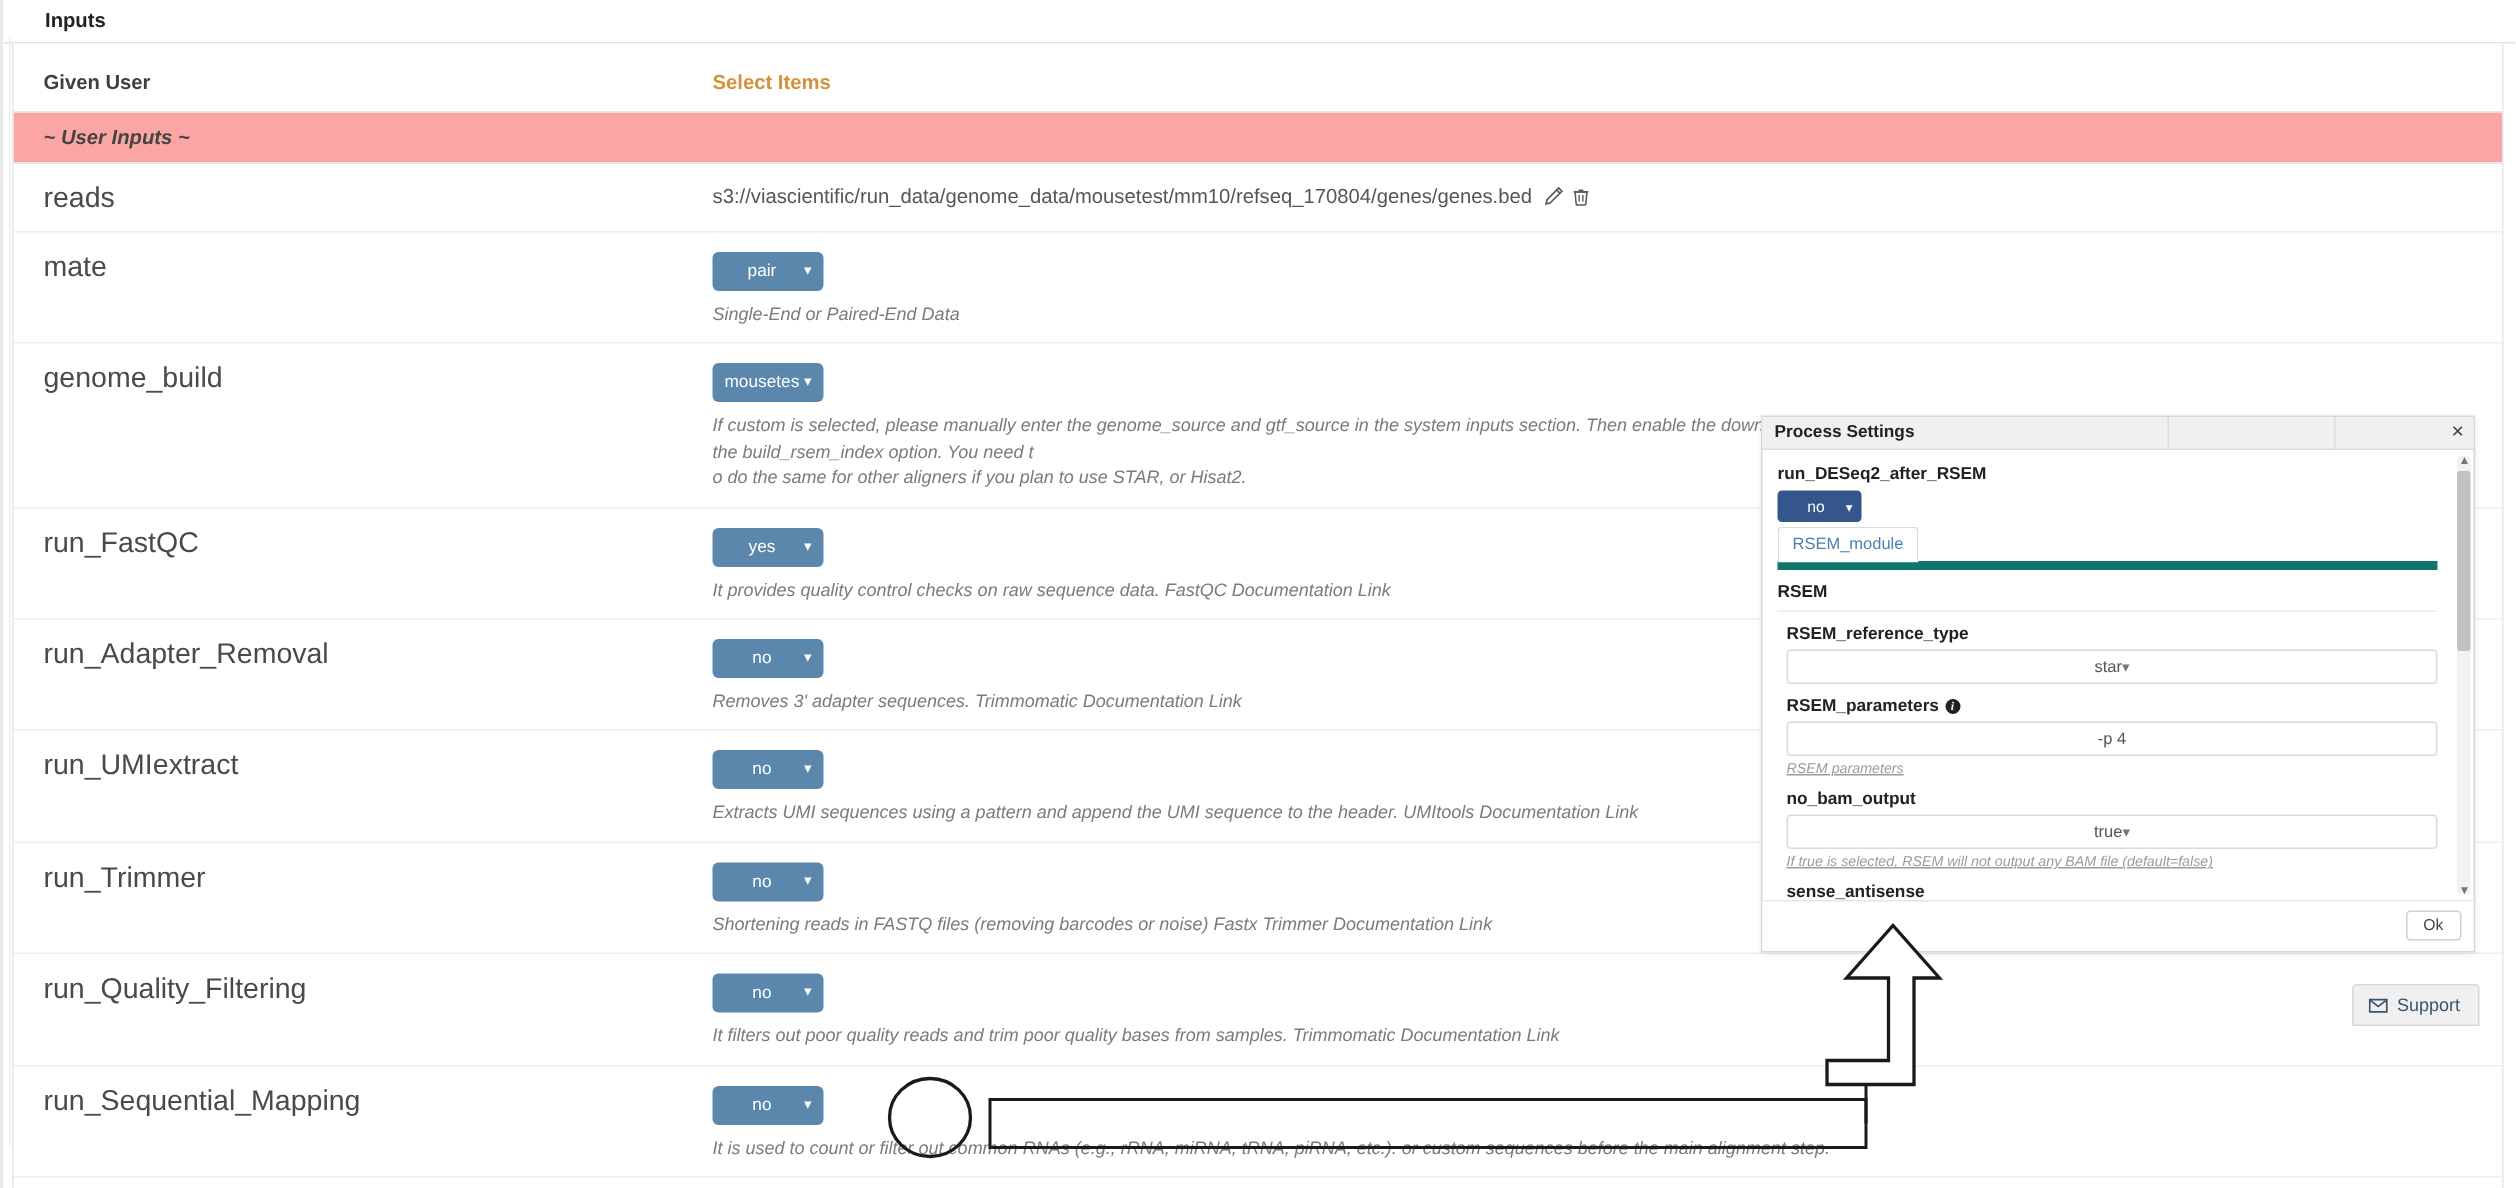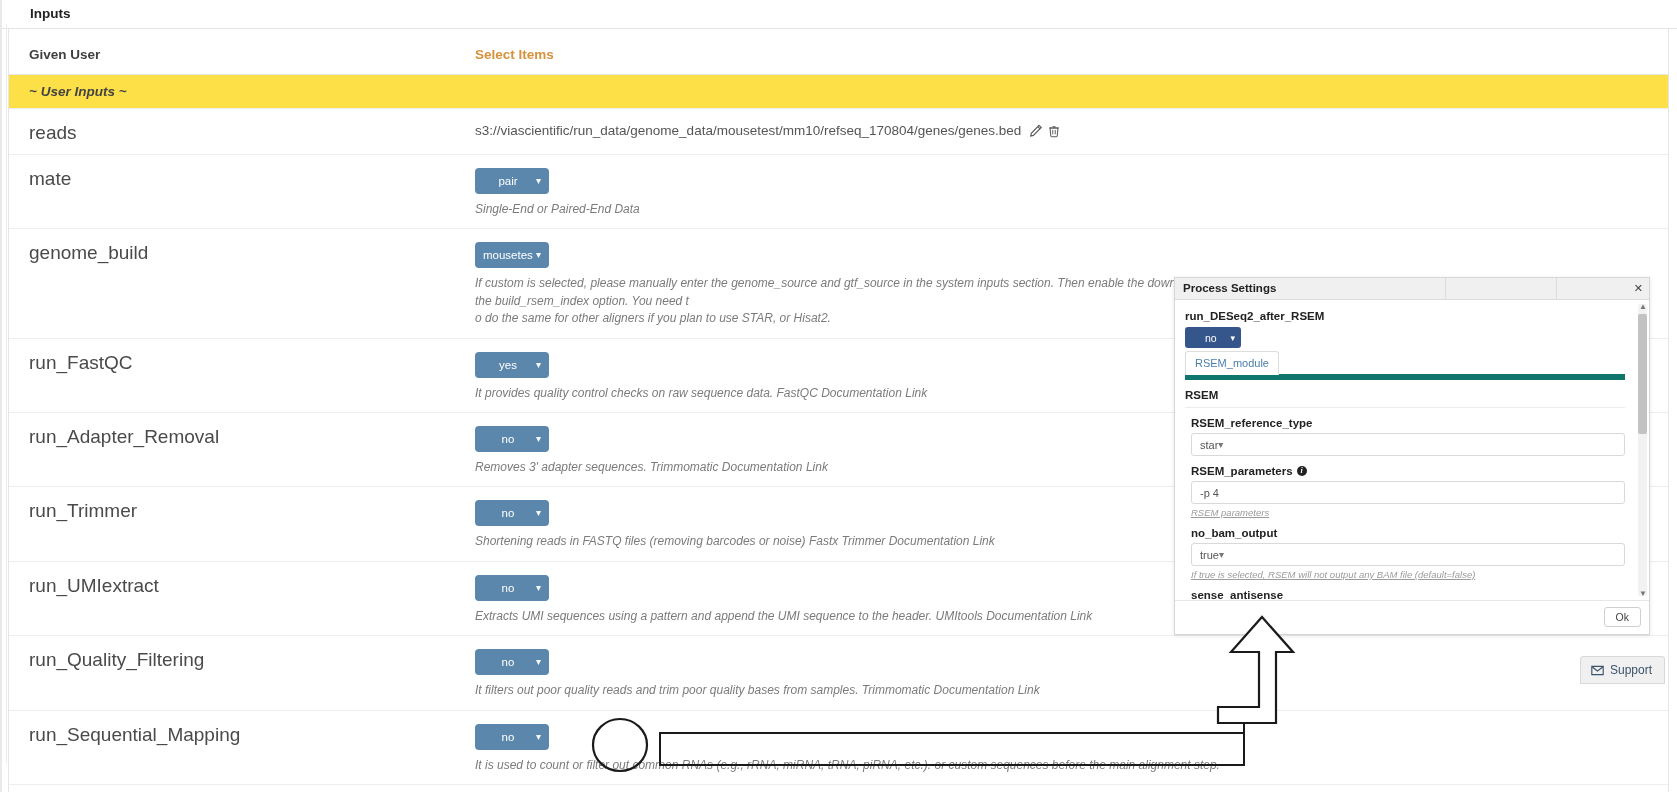--- a/index.html
+++ b/index.html
@@ -69,21 +69,21 @@
   }
   .th-select {
     font-weight: bold;
     color: #d6913b;
     font-size: 13.5px;
     padding-left: 6px;
   }
 
   
   tr.section-row td {
-    background: #fde047;
+    background: #fca5a5;
     border-top: 1px solid #ececec;
     border-bottom: 1px solid #ececec;
     padding: 9px 0 9px 0;
   }
   .section-label {
     font-style: italic;
     font-weight: bold;
     font-size: 13.5px;
     color: #444;
     padding-left: 20px;
@@ -288,21 +288,21 @@
     height: 23px;
     border: 1px solid #d9d9d9;
     border-radius: 3px;
     background: #fff;
     font-size: 11px;
     color: #555;
     padding: 0 8px;
     box-sizing: border-box;
     display: flex;
     align-items: center;
-    justify-content: flex-start;
+    justify-content: center;
     cursor: text;
   }
   .ps-input.sel { cursor: pointer; }
   .ps-input .chev { color:#777; font-size:10px; }
   .ps-hint {
     font-style: italic;
     font-size: 9.5px;
     color: #9b9b9b;
     margin-top: 3px;
     text-decoration: underline;
@@ -347,21 +347,21 @@
     position: absolute;
     left: 0; top: 0;
     width: 1677px; height: 792px;
     pointer-events: none;
     z-index: 60;
   }
 
   
   #support-btn {
     position: absolute;
-    right: 12px;
+    right: 24px;
     bottom: 8px;
     background: #f0f0f0;
     border: 1px solid #d8d8d8;
     border-radius: 3px 3px 0 0;
     padding: 6px 12px 6px 10px;
     font-size: 12px;
     color: #3b536b;
     display: flex;
     align-items: center;
     gap: 6px;
@@ -467,41 +467,41 @@
               <div class="row-value"><div class="pill-select">
                   <span class="pv">no</span>
                   <span class="caret">▾</span>
                 </div><div class="desc">
                   <span class="ln">Removes 3' adapter sequences. Trimmomatic Documentation Link</span>
                 </div></div>
             </td>
           </tr>
           <tr class="input-row">
             <td>
+              <div class="row-name">run_UMIextract</div>
+            </td>
+            <td>
+              <div class="row-value"><div class="pill-select">
+                  <span class="pv">no</span>
+                  <span class="caret">▾</span>
+                </div><div class="desc">
+                  <span class="ln">Extracts UMI sequences using a pattern and append the UMI sequence to the header. UMItools Documentation Link</span>
+                </div></div>
+            </td>
+          </tr>
+          <tr class="input-row">
+            <td>
               <div class="row-name">run_Trimmer</div>
             </td>
             <td>
               <div class="row-value"><div class="pill-select">
                   <span class="pv">no</span>
                   <span class="caret">▾</span>
                 </div><div class="desc">
                   <span class="ln">Shortening reads in FASTQ files (removing barcodes or noise) Fastx Trimmer Documentation Link</span>
-                </div></div>
-            </td>
-          </tr>
-          <tr class="input-row">
-            <td>
-              <div class="row-name">run_UMIextract</div>
-            </td>
-            <td>
-              <div class="row-value"><div class="pill-select">
-                  <span class="pv">no</span>
-                  <span class="caret">▾</span>
-                </div><div class="desc">
-                  <span class="ln">Extracts UMI sequences using a pattern and append the UMI sequence to the header. UMItools Documentation Link</span>
                 </div></div>
             </td>
           </tr>
           <tr class="input-row">
             <td>
               <div class="row-name">run_Quality_Filtering</div>
             </td>
             <td>
               <div class="row-value"><div class="pill-select">
                   <span class="pv">no</span>

